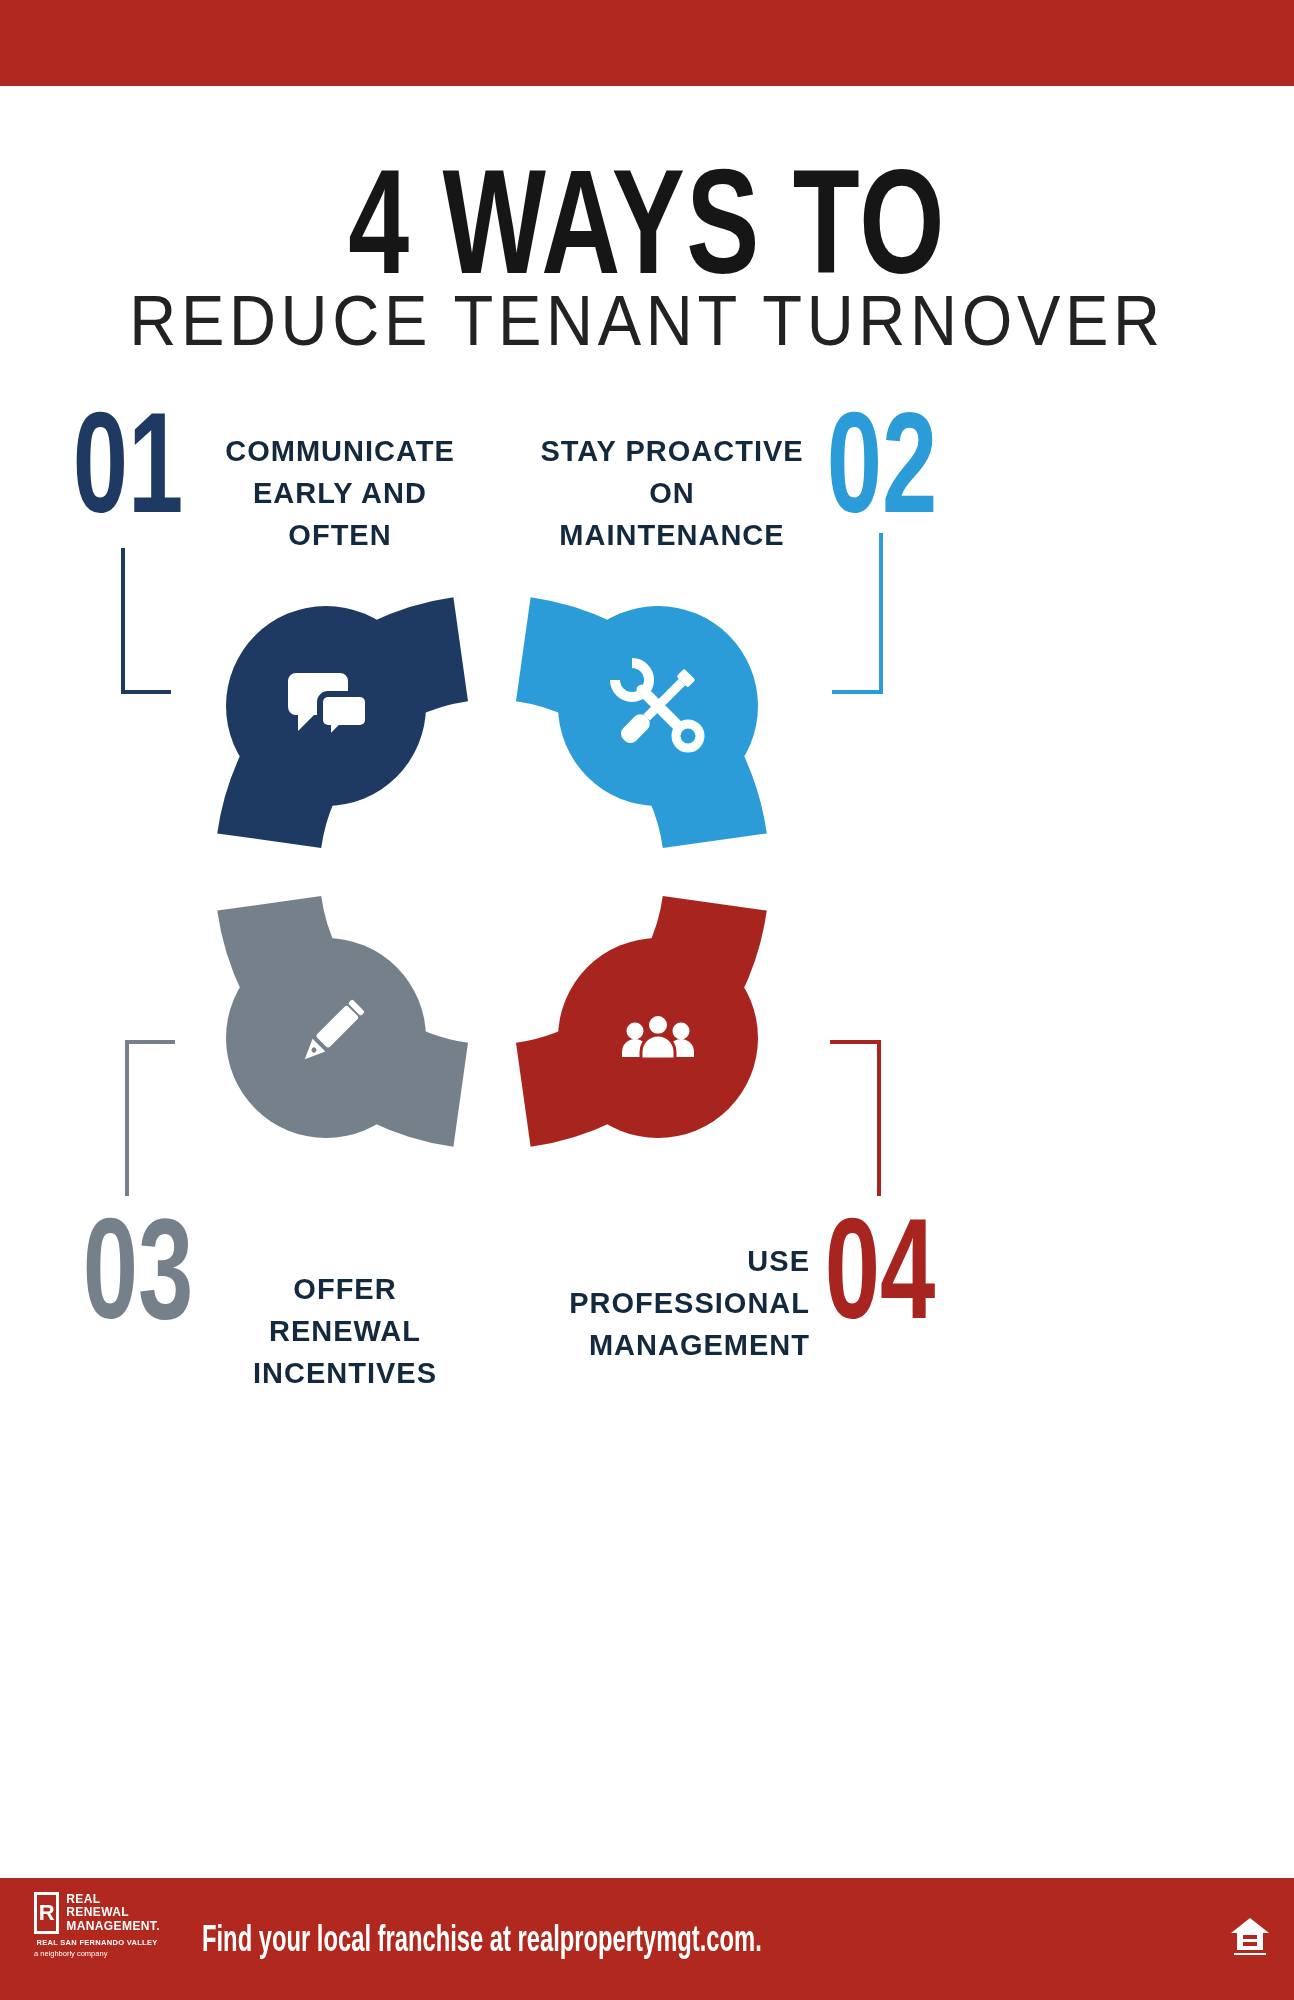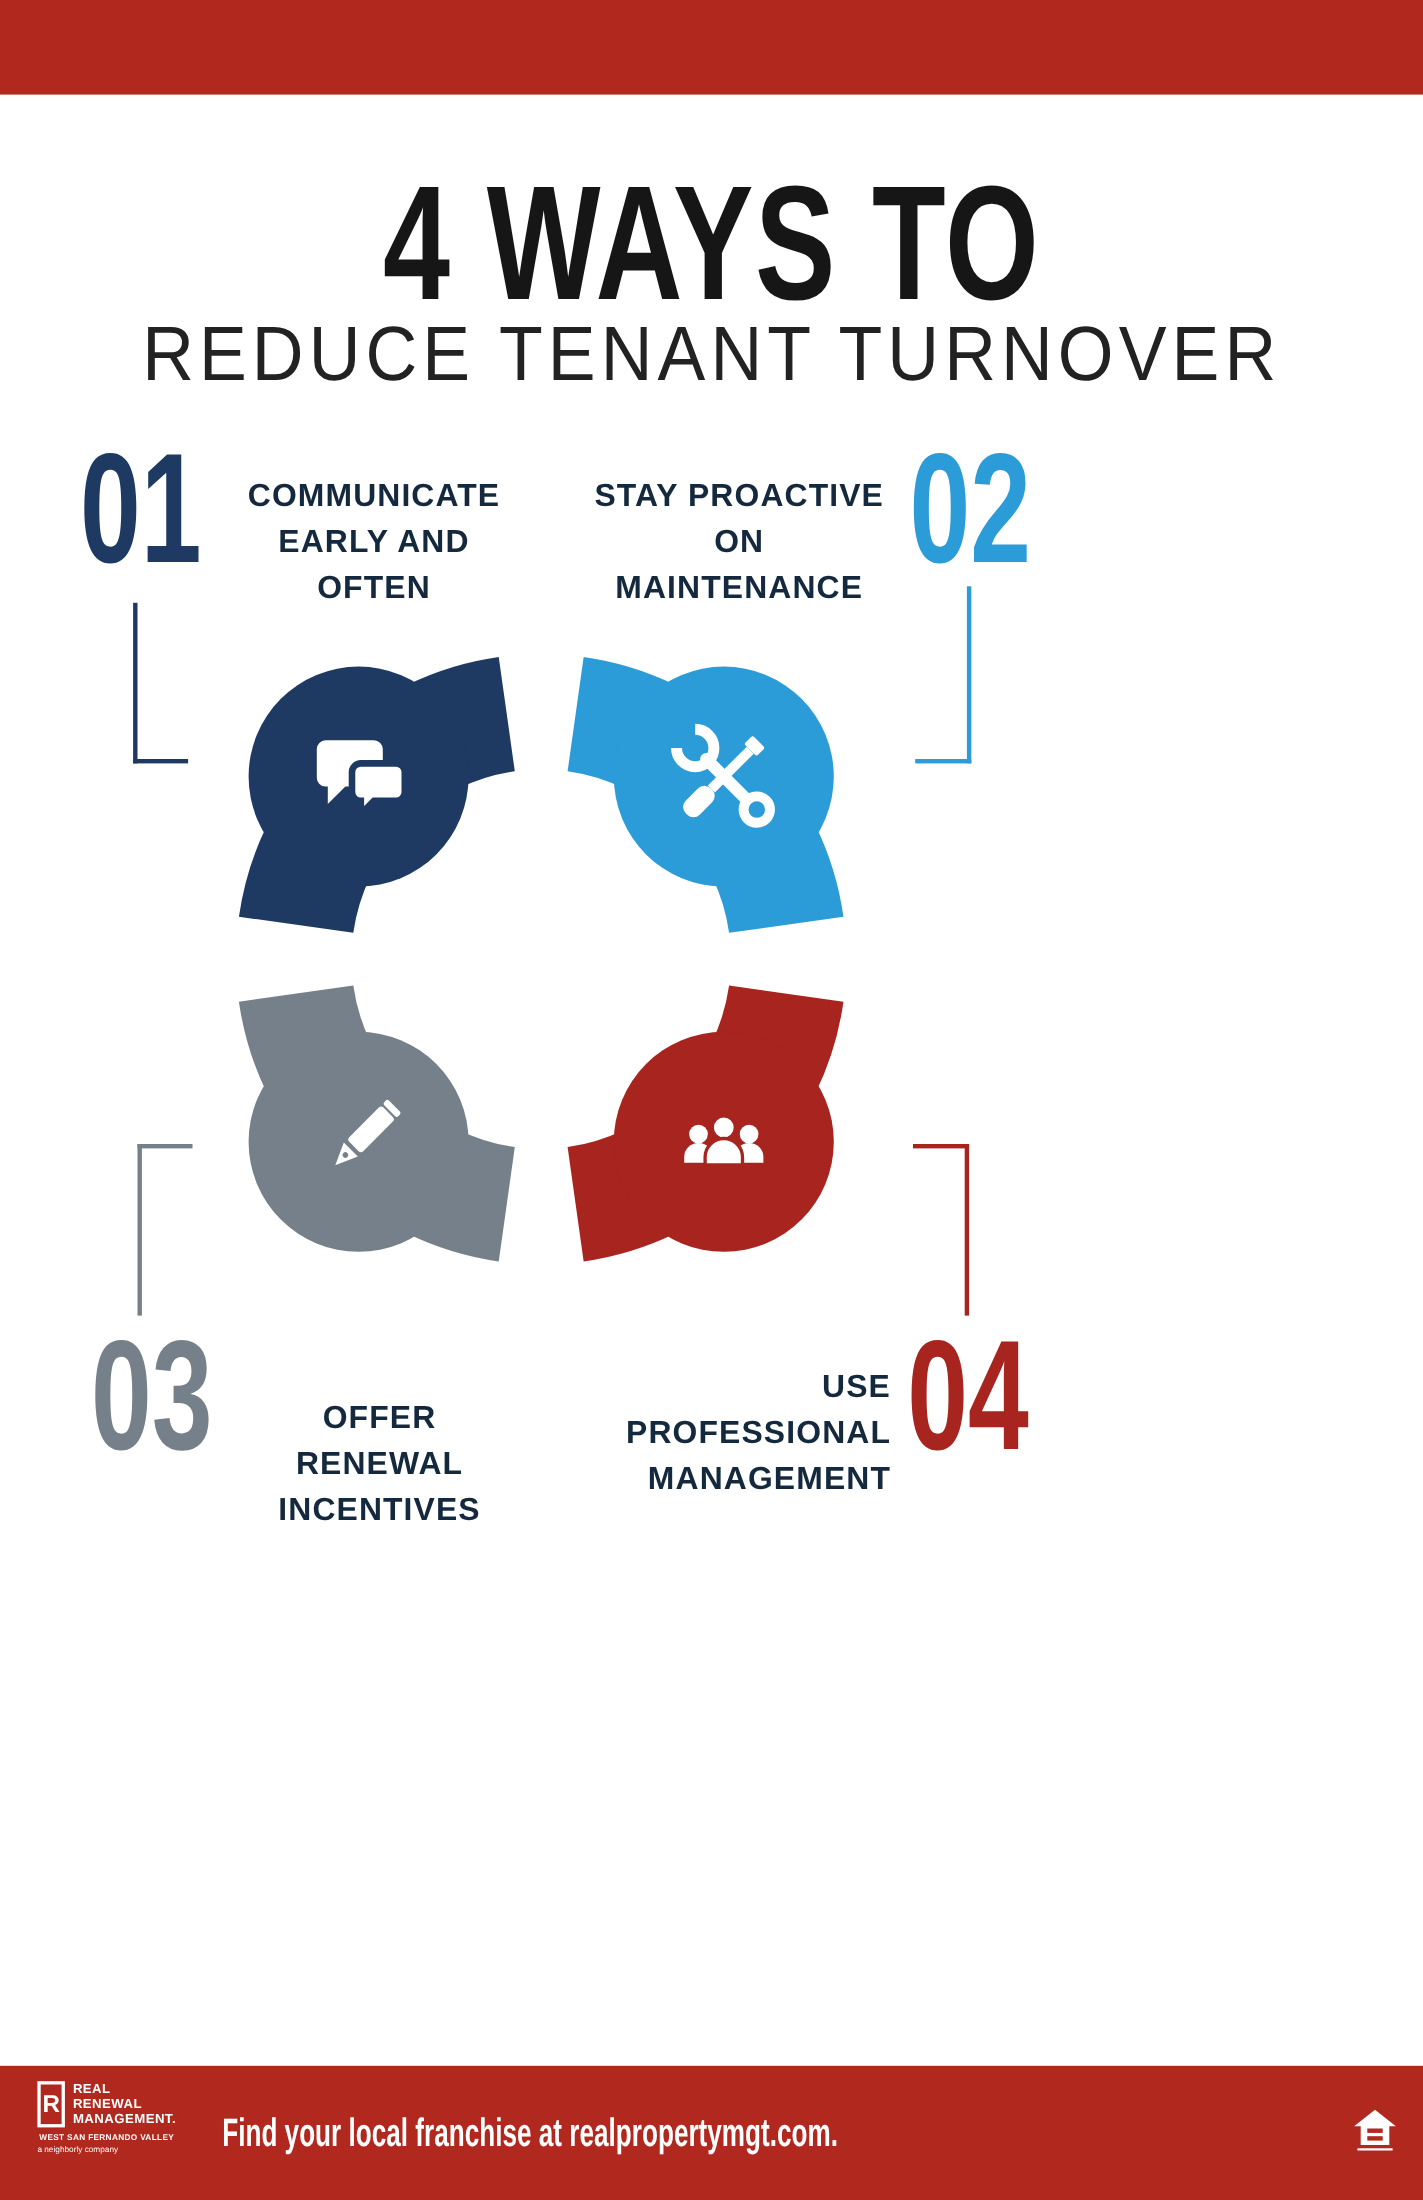--- a/index.html
+++ b/index.html
@@ -123,21 +123,21 @@
 <div class="abs" id="footer" style="background-color: rgb(177, 40, 30);">
   <div id="logo" class="abs" style="top:14px;left:34px;">
     <div class="logo-row">
       <div id="logo-mark">R</div>
       <div class="logo-name">
         <div>REAL</div>
         <div>RENEWAL</div>
         <div>MANAGEMENT.</div>
       </div>
     </div>
-    <div id="logo-region">WEST SAN FERNANDO VALLEY</div>
+    <div id="logo-region">REAL SAN FERNANDO VALLEY</div>
     <div id="logo-tagline">a neighborly company</div>
   </div>
 
   <div class="abs" id="footer-cta" style="top:40px;left:202px;">Find your local franchise at realpropertymgt.com.</div>
 
   <svg class="abs" id="equal-housing" style="top:38px;" width="40" height="42" viewBox="0 0 40 42">
     <path fill="#ffffff" d="M 20 2 L 39 17 H 33 V 34 H 7 V 17 H 1 Z"></path>
     <rect x="13" y="19" width="14" height="4" style="fill: rgb(177, 40, 30);"></rect>
     <rect x="13" y="26" width="14" height="4" style="fill: rgb(177, 40, 30);"></rect>
     <rect x="4" y="37" width="32" height="2" fill="#ffffff"></rect>

